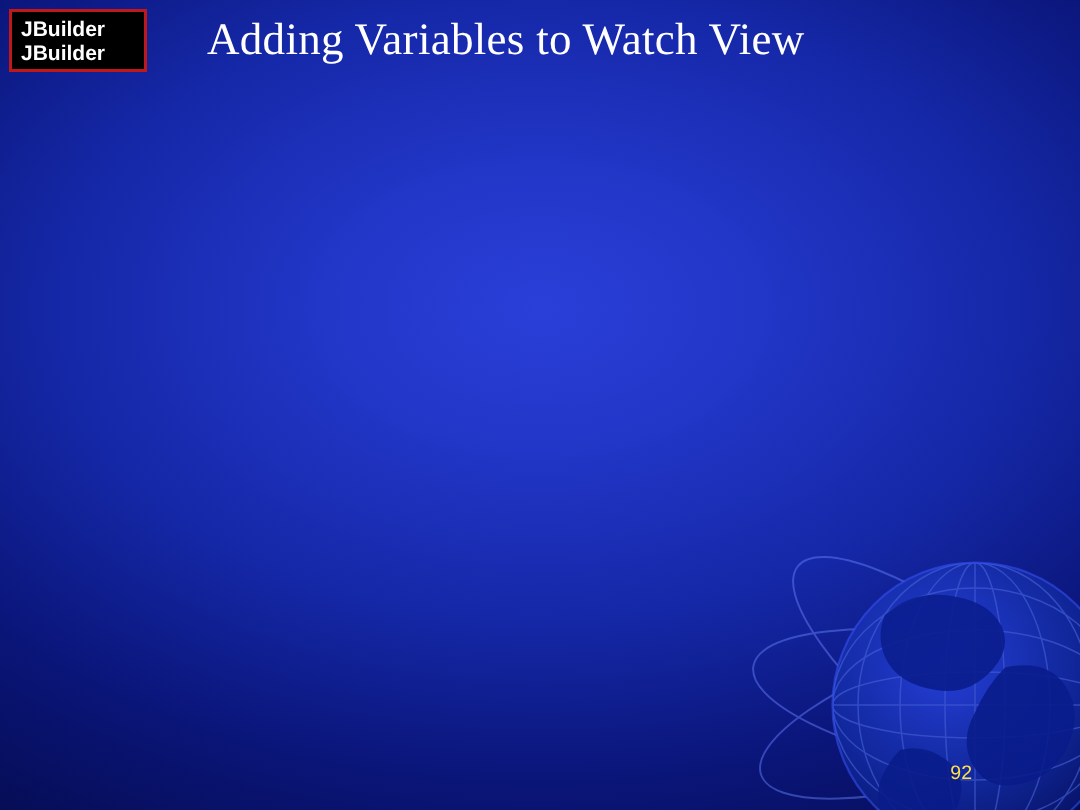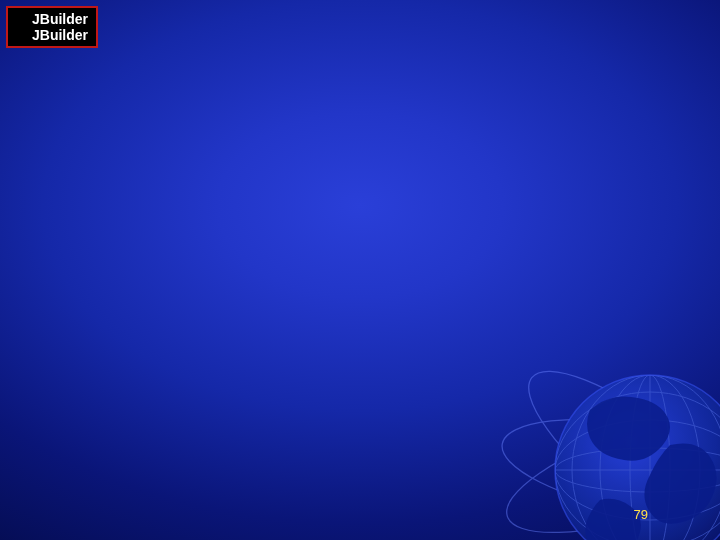--- a/index.html
+++ b/index.html
@@ -22,21 +22,21 @@
     position: absolute;
     top: 6px;
     left: 6px;
     width: 92px;
     height: 42px;
     background: #000000;
     border: 2px solid #c01818;
     display: flex;
     flex-direction: column;
     justify-content: center;
-    padding-left: 24px;
+    padding-left: 6px;
     font-family: Arial, Helvetica, sans-serif;
     font-size: 14px;
     font-weight: bold;
     line-height: 1.15;
     color: #ffffff;
   }
   .title {
     position: absolute;
     top: 10px;
     left: 138px;
@@ -73,20 +73,21 @@
 </head>
 <body>
 
 <div class="slide">
 
   <div class="badge">
     <div>JBuilder</div>
     <div>JBuilder</div>
   </div>
 
+  <div class="title">Adding Variables to Watch View</div>
 
 
   <svg class="globe" viewBox="0 0 240 240">
     <defs>
       <clipPath id="earthclip">
           <circle cx="170" cy="170" r="95"></circle>
         </clipPath>
       <radialGradient id="egrad" cx="40%" cy="35%" r="75%">
         <stop offset="0%" stop-color="#2a46e8"></stop>
         <stop offset="60%" stop-color="#122aa0"></stop>
@@ -115,15 +116,15 @@
 
     <g clip-path="url(#earthclip)" fill="#0a1e90" opacity="0.9">
       <path d="M110 110 q20 -18 48 -12 q22 4 30 20 q6 14 -6 28 q-16 18 -38 14 q-26 -4 -34 -22 q-6 -14 0 -28 z"></path>
       <path d="M190 145 q28 -6 40 12 q12 18 2 40 q-10 22 -34 26 q-20 4 -30 -14 q-8 -16 2 -34 q8 -18 20 -30 z"></path>
       <path d="M120 200 q16 -4 30 6 q14 10 10 26 q-4 18 -24 22 q-20 4 -28 -12 q-6 -14 2 -28 q4 -8 10 -14 z"></path>
     </g>
 
     <circle cx="170" cy="170" r="95" fill="none" stroke="#3a58ff" stroke-width="1.5" opacity="0.6"></circle>
   </svg>
 
-  <div class="pagenum">79</div>
+  <div class="pagenum">92</div>
 
 </div>
 
 </body></html>

